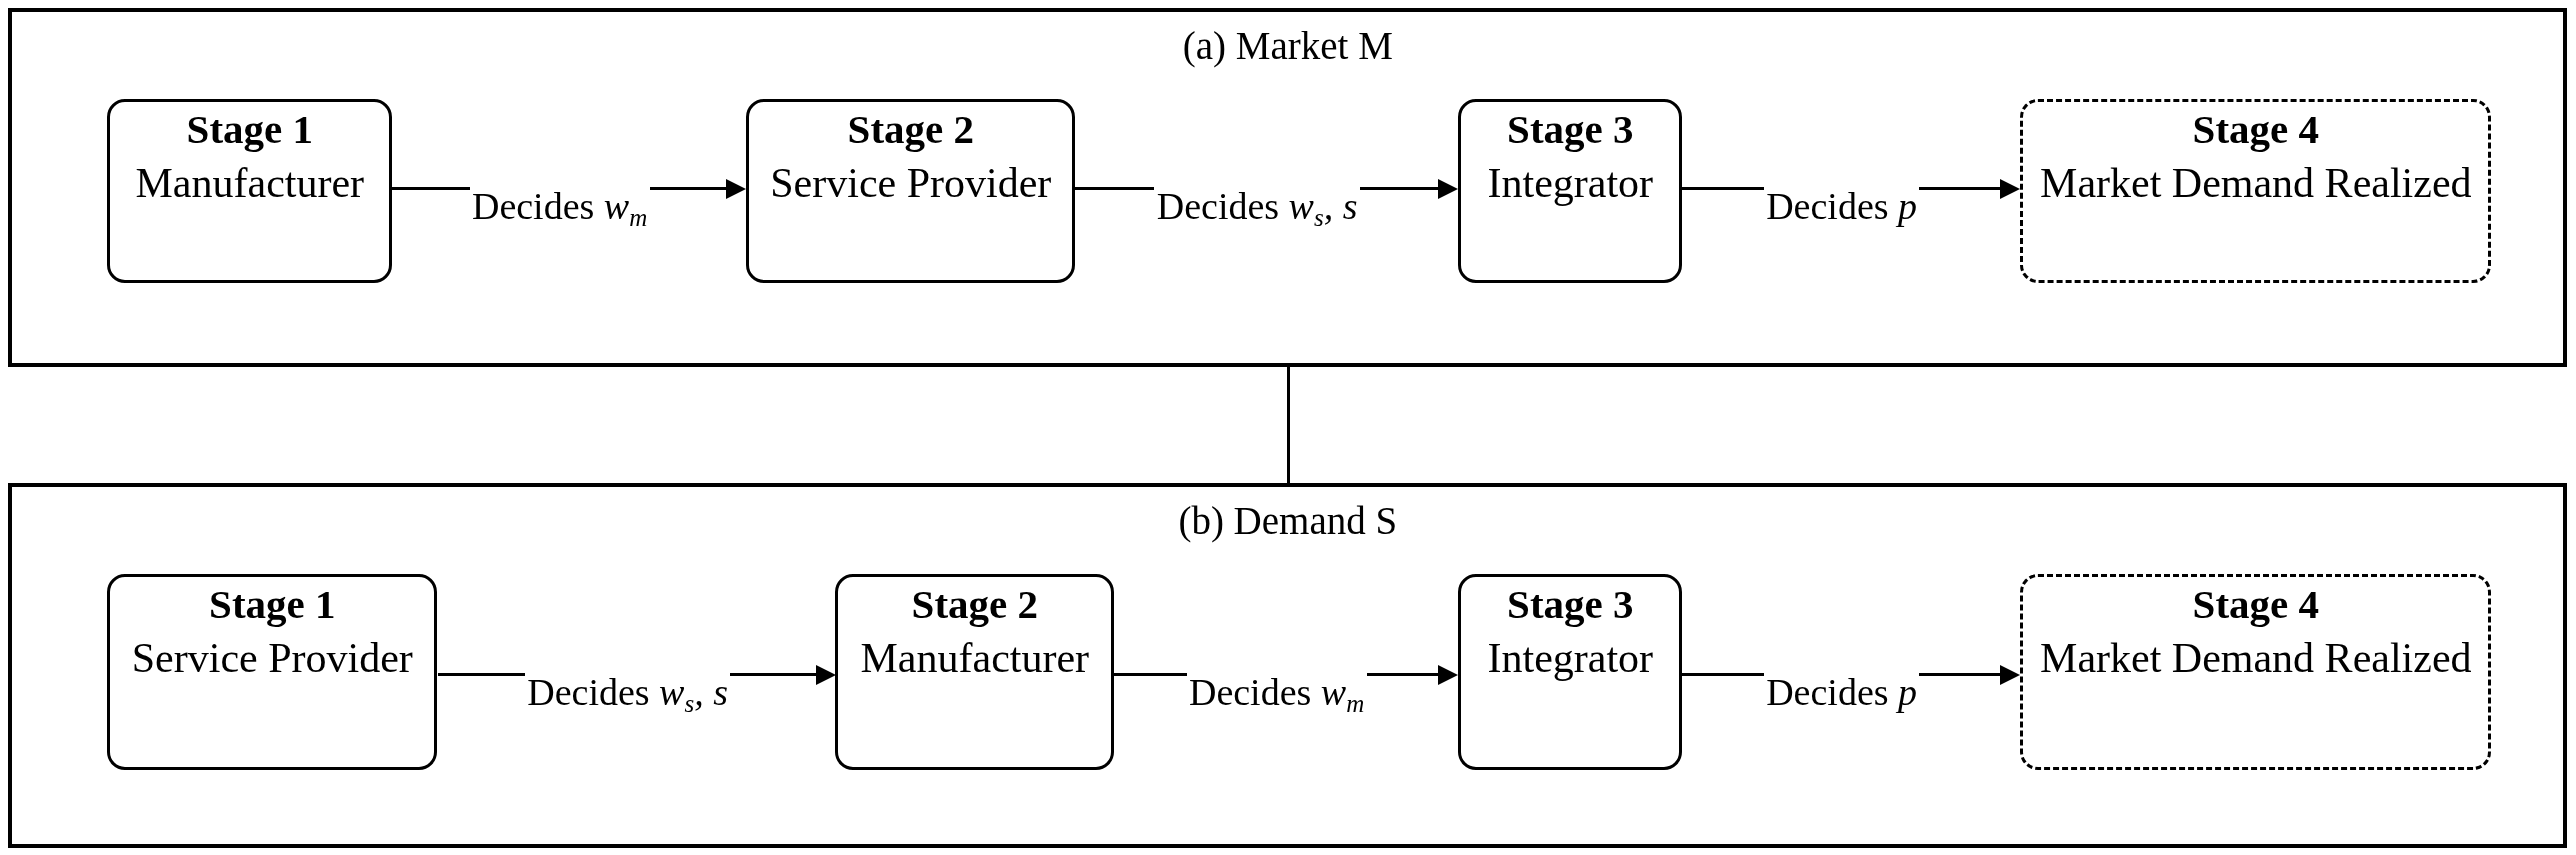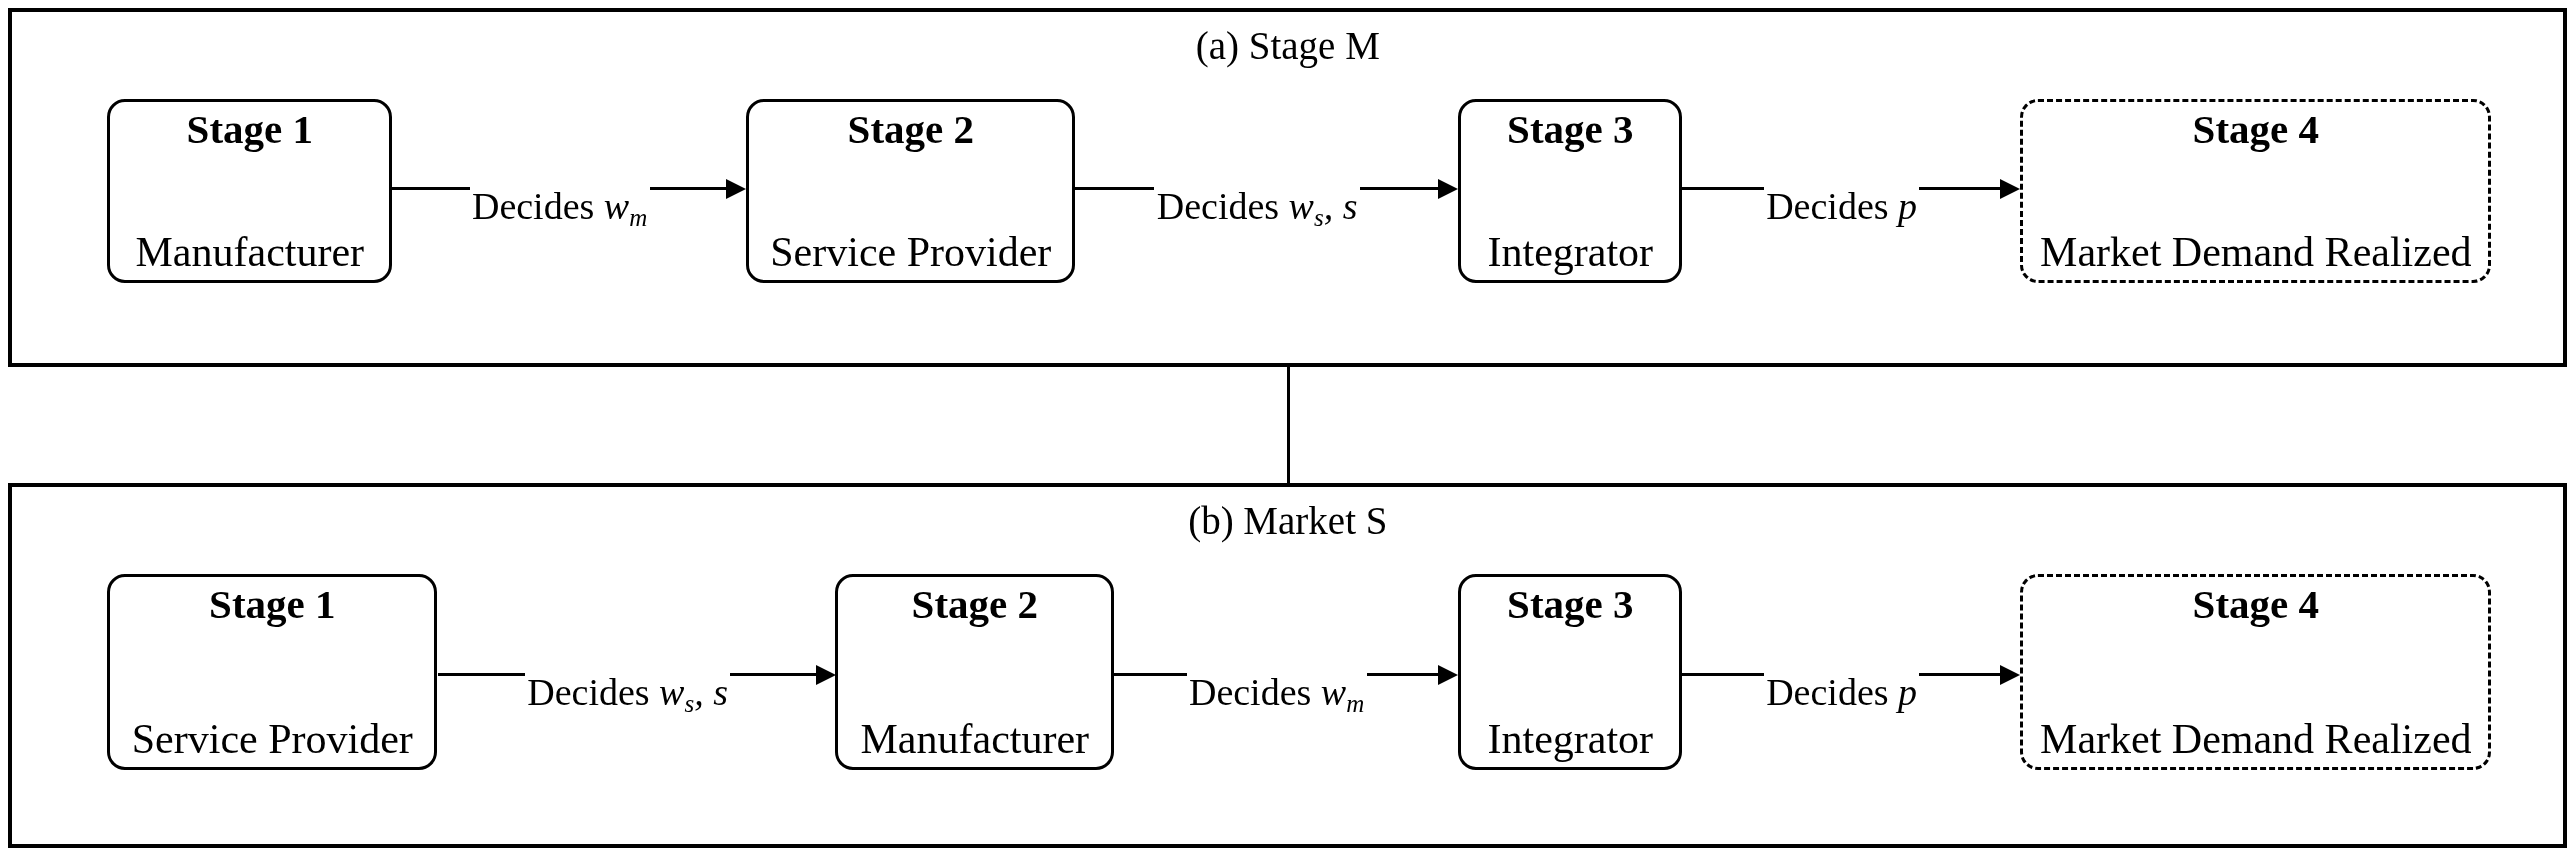--- a/index.html
+++ b/index.html
@@ -29,21 +29,21 @@
     white-space: nowrap;
   }
 
   
   .stage {
     position: absolute;
     border: 3px solid #000000;
     border-radius: 18px;
     background: #ffffff;
     display: flex; flex-direction: column;
-    align-items: center; justify-content: space-between;
+    align-items: center; justify-content: flex-start;
     text-align: center;
   }
   .stage.dashed { border-style: dashed; }
   .panel-a .stage { top: 87px; height: 184px; }
   .panel-b .stage { top: 87px; height: 196px; }
   .stage-title    { font-size: 41px; font-weight: bold; line-height: 1.32; white-space: nowrap; }
   .stage-subtitle { font-size: 42px; line-height: 1.32; white-space: nowrap; }
 
   
   .pa-s1 { left: 95px;  width: 285px; }
@@ -102,21 +102,21 @@
     width: 3px; height: 119px;
     background: #000000;
   }
 </style>
 </head>
 <body>
 
 <div class="page">
 
   <div class="panel panel-a">
-    <div class="panel-title">(a) Stage M</div>
+    <div class="panel-title">(a) Market M</div>
 
     <div class="stage pa-s1">
       <div class="stage-title">Stage 1</div>
       <div class="stage-subtitle">Manufacturer</div>
     </div>
 
     <div class="connector pa-c1">
       <div class="seg"></div>
       <div class="connector-label"><span class="prefix">Decides </span><span class="var">w</span><span class="subvar">m</span><span class="suffix"></span></div>
       <div class="seg"></div>
@@ -149,21 +149,21 @@
 
     <div class="stage dashed pa-s4">
       <div class="stage-title">Stage 4</div>
       <div class="stage-subtitle">Market Demand Realized</div>
     </div>
   </div>
 
   <div class="vlink"></div>
 
   <div class="panel panel-b">
-    <div class="panel-title">(b) Market S</div>
+    <div class="panel-title">(b) Demand S</div>
 
     <div class="stage pb-s1">
       <div class="stage-title">Stage 1</div>
       <div class="stage-subtitle">Service Provider</div>
     </div>
 
     <div class="connector pb-c1">
       <div class="seg"></div>
       <div class="connector-label"><span class="prefix">Decides </span><span class="var">w</span><span class="subvar">s</span><span class="suffix">, s</span></div>
       <div class="seg"></div>

